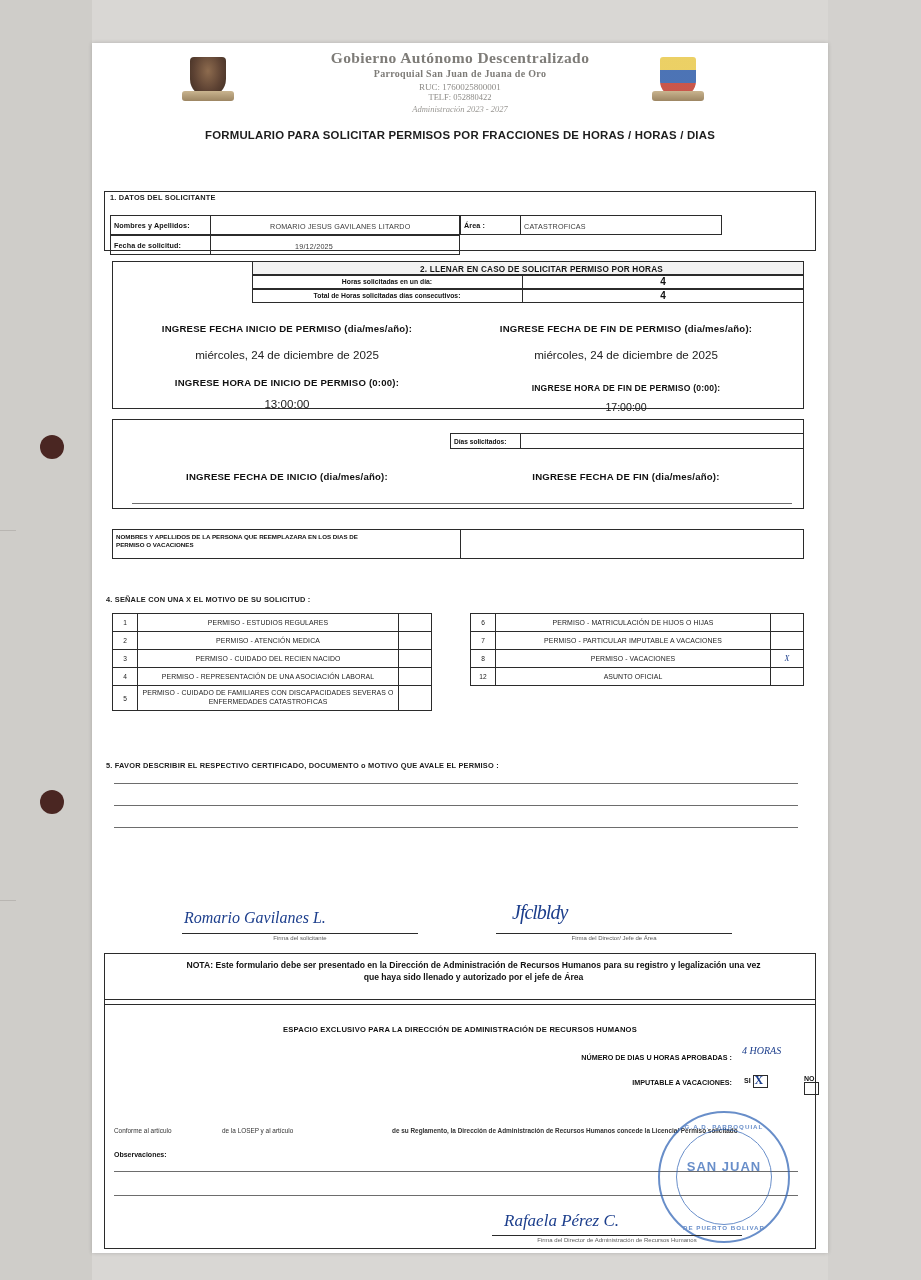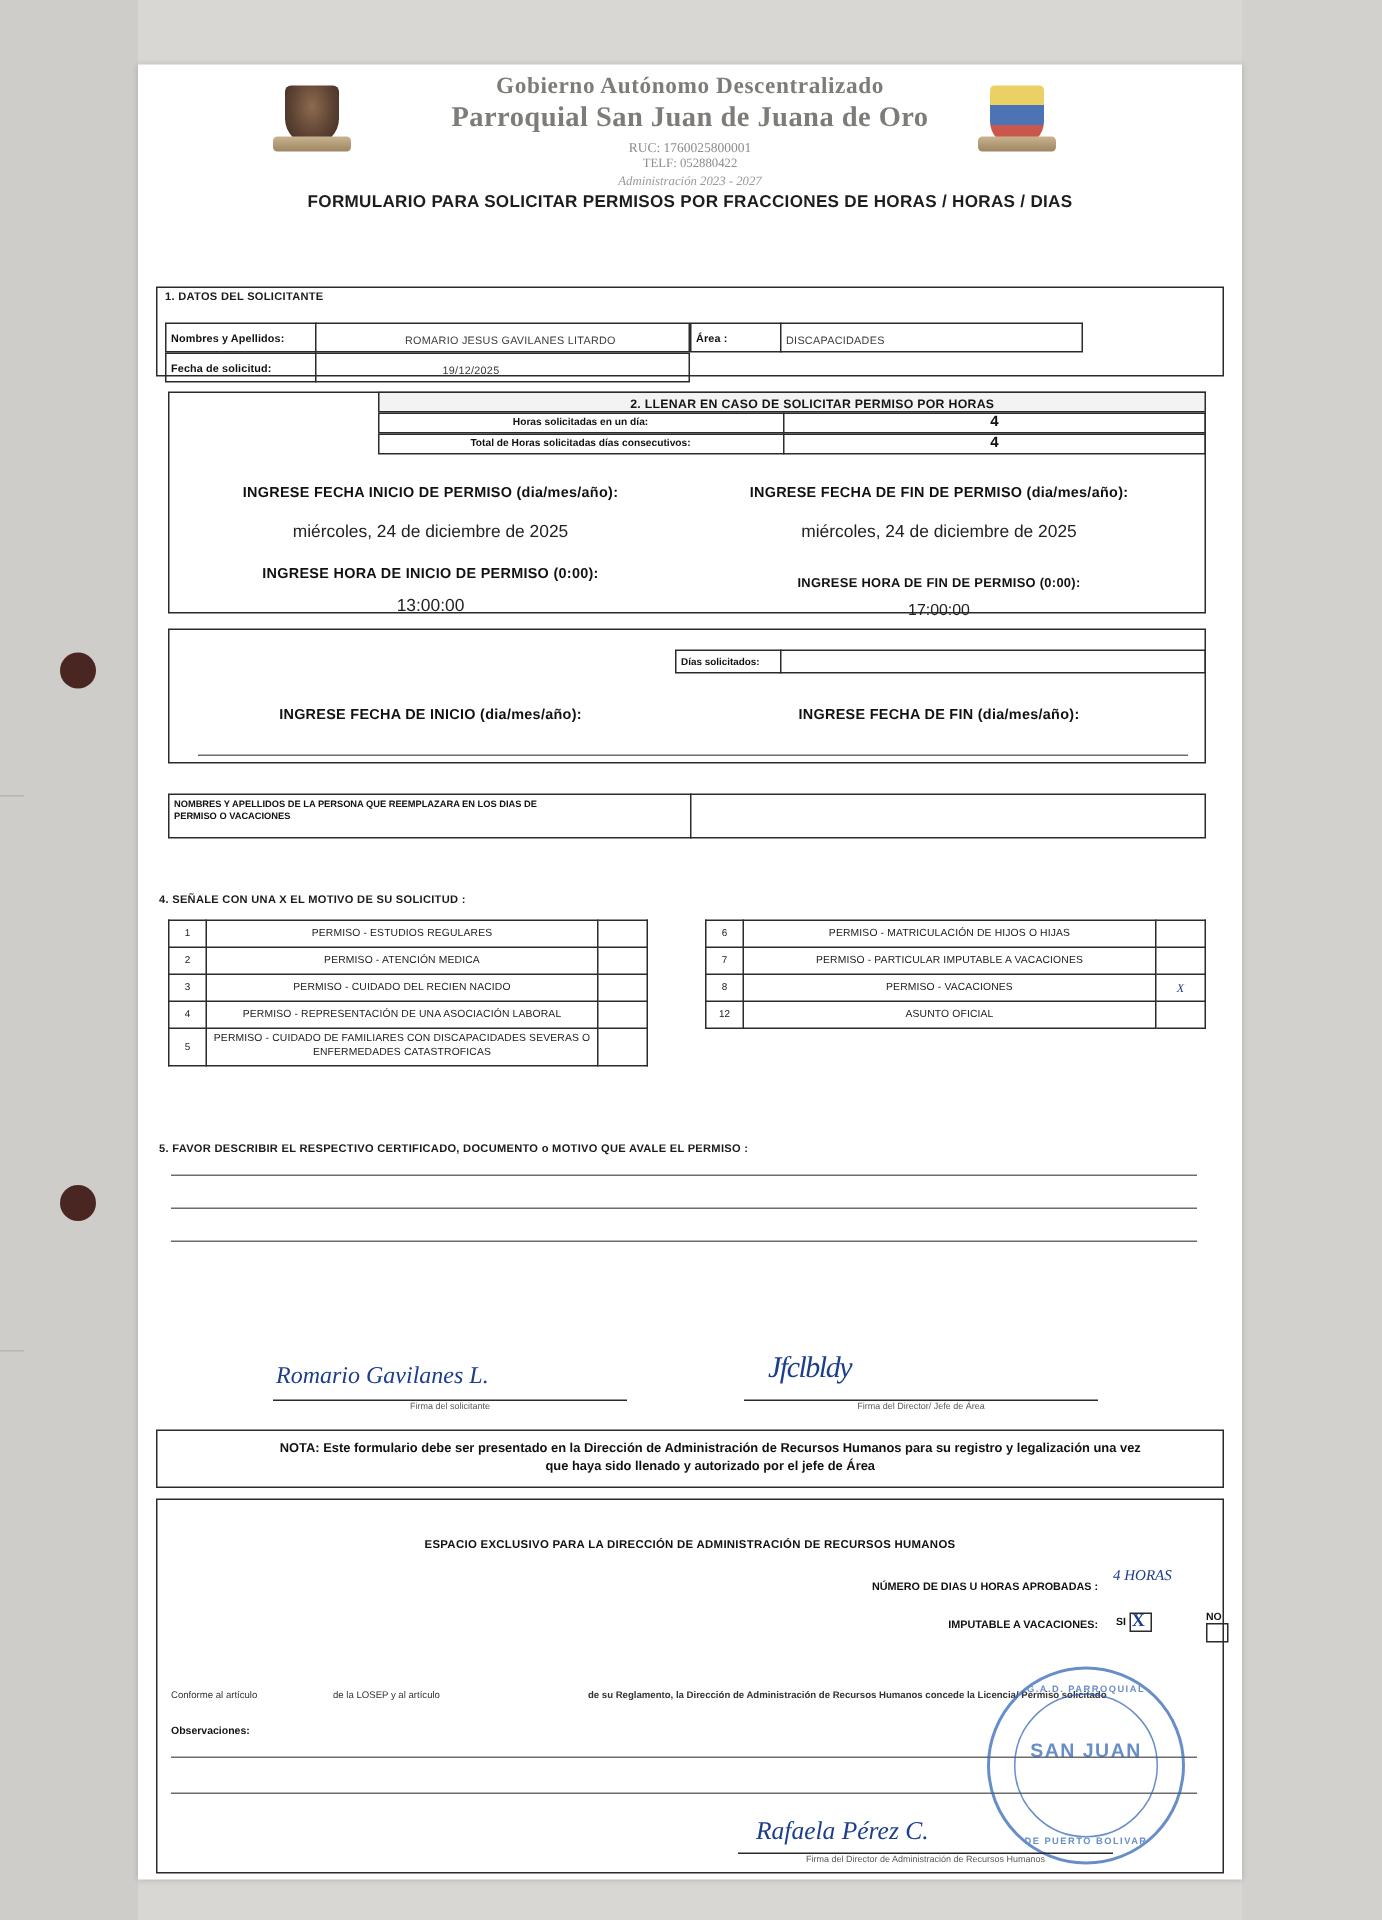--- a/index.html
+++ b/index.html
@@ -82,21 +82,21 @@
     text-align: center;
     color: #8c8a86;
     font-family: "Liberation Serif", serif;
     padding-top: 6px;
   }
   .hdr-title .l1 {
     font-size: 15.5px; font-weight: bold; letter-spacing: .4px;
     color: #7e7c78;
   }
   .hdr-title .l2 {
-    font-size: 19px; font-weight: bold; letter-spacing: .3px;
+    font-size: 10px; font-weight: bold; letter-spacing: .3px;
     color: #7e7c78; margin-top: 1px;
   }
   .hdr-title .l3 { font-size: 9px; color: #8e8c88; margin-top: 3px; }
   .hdr-title .l4 { font-size: 8.5px; color: #8e8c88; }
   .hdr-title .l5 { font-size: 8.5px; color: #9a9894; margin-top: 2px; font-style: italic; }
 
   .form-title {
     text-align: center;
     font-size: 11.4px;
     font-weight: bold;
@@ -245,21 +245,21 @@
   <div class="fieldvalue" style="position:absolute; left:178px; top:179px;">ROMARIO JESUS GAVILANES LITARDO</div>
 
   <div class="box" style="left:18px; top:192px; width:350px; height:20px;"></div>
   <div class="vline" style="left:118px; top:192px; height:20px;"></div>
   <div class="fieldlabel" style="position:absolute; left:22px; top:198px;">Fecha de solicitud:</div>
   <div class="fieldvalue" style="position:absolute; left:203px; top:199px;">19/12/2025</div>
 
   <div class="box" style="left:368px; top:172px; width:262px; height:20px;"></div>
   <div class="vline" style="left:428px; top:172px; height:20px;"></div>
   <div class="fieldlabel" style="position:absolute; left:372px; top:178px;">Área :</div>
-  <div class="fieldvalue" style="position:absolute; left:432px; top:179px;">DISCAPACIDADES</div>
+  <div class="fieldvalue" style="position:absolute; left:432px; top:179px;">CATASTROFICAS</div>
 
   <div class="box" style="left:20px; top:218px; width:692px; height:148px;"></div>
   <div class="box" style="left:160px; top:218px; width:552px; height:14px; background:#f3f3f3;">
     <div class="bandlabel" style="padding-top:3px;">2. LLENAR EN CASO DE SOLICITAR PERMISO POR HORAS</div>
   </div>
 
   <div class="box" style="left:160px; top:232px; width:552px; height:14px;"></div>
   <div class="vline" style="left:430px; top:232px; height:14px;"></div>
   <div style="position:absolute; left:160px; top:235px; width:270px; text-align:center; font-size:6.8px; font-weight:bold; color:#111;">Horas solicitadas en un día:</div>
   <div style="position:absolute; left:430px; top:233px; width:282px;" class="centerbold">4</div>
@@ -363,21 +363,21 @@
   <div class="line thin" style="left:22px; top:784px; width:684px;"></div>
 
   <div class="handwriting" style="left:92px; top:866px; font-size:16px;">Romario Gavilanes L.</div>
   <div class="sigline" style="left:90px; top:890px; width:236px;"></div>
   <div style="position:absolute; left:90px; top:892px; width:236px;" class="sigcap">Firma del solicitante</div>
 
   <div class="handwriting" style="left:420px; top:858px; font-size:20px; letter-spacing:-1px;">Jfclbldy</div>
   <div class="sigline" style="left:404px; top:890px; width:236px;"></div>
   <div style="position:absolute; left:404px; top:892px; width:236px;" class="sigcap">Firma del Director/ Jefe de Área</div>
 
-  <div class="box" style="left:12px; top:910px; width:712px; height:39px;">
+  <div class="box" style="left:12px; top:910px; width:712px; height:52px;">
     <div class="nota">
       <span>NOTA:</span>
       <span>Este formulario debe ser presentado en la Dirección de Administración de Recursos Humanos para su registro y legalización una vez</span><br>
       <span>que haya sido llenado y autorizado por el jefe de Área</span>
     </div>
   </div>
 
   <div class="box" style="left:12px; top:956px; width:712px; height:250px;"></div>
   <div style="position:absolute; left:12px; top:982px; width:712px; text-align:center; font-size:7.6px; font-weight:bold; color:#111; letter-spacing:.2px;">ESPACIO EXCLUSIVO PARA LA DIRECCIÓN DE ADMINISTRACIÓN DE RECURSOS HUMANOS</div>
 

